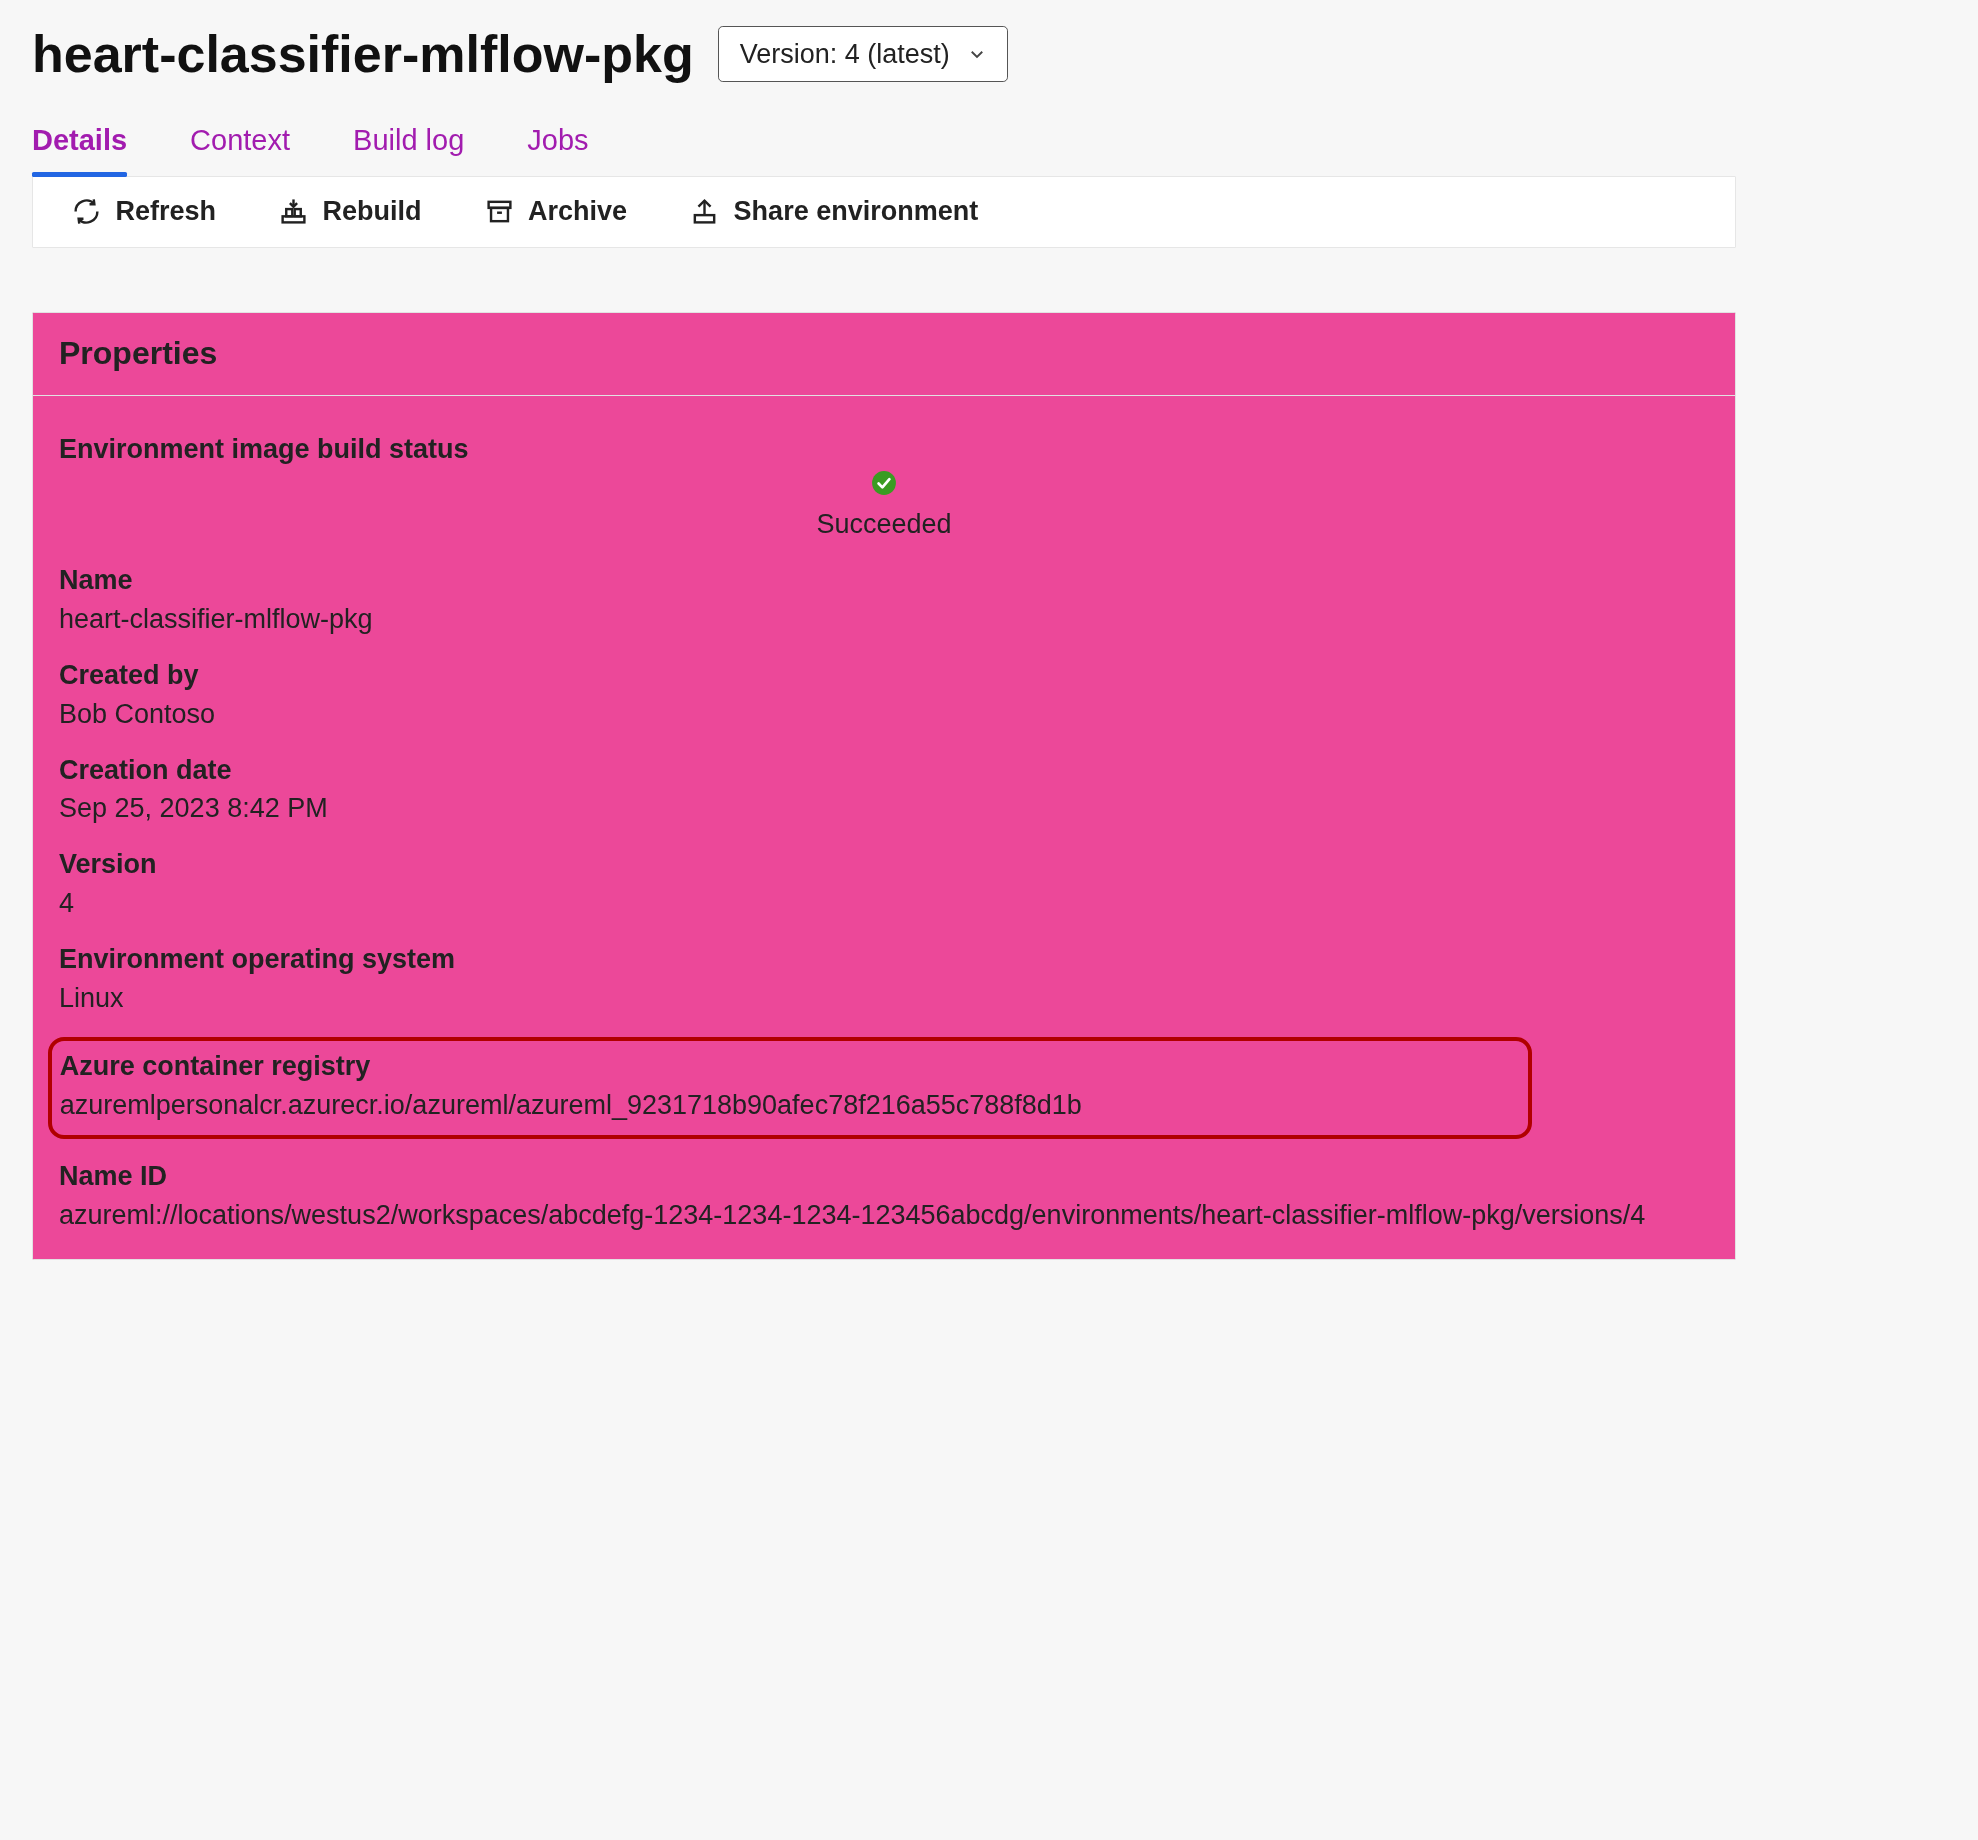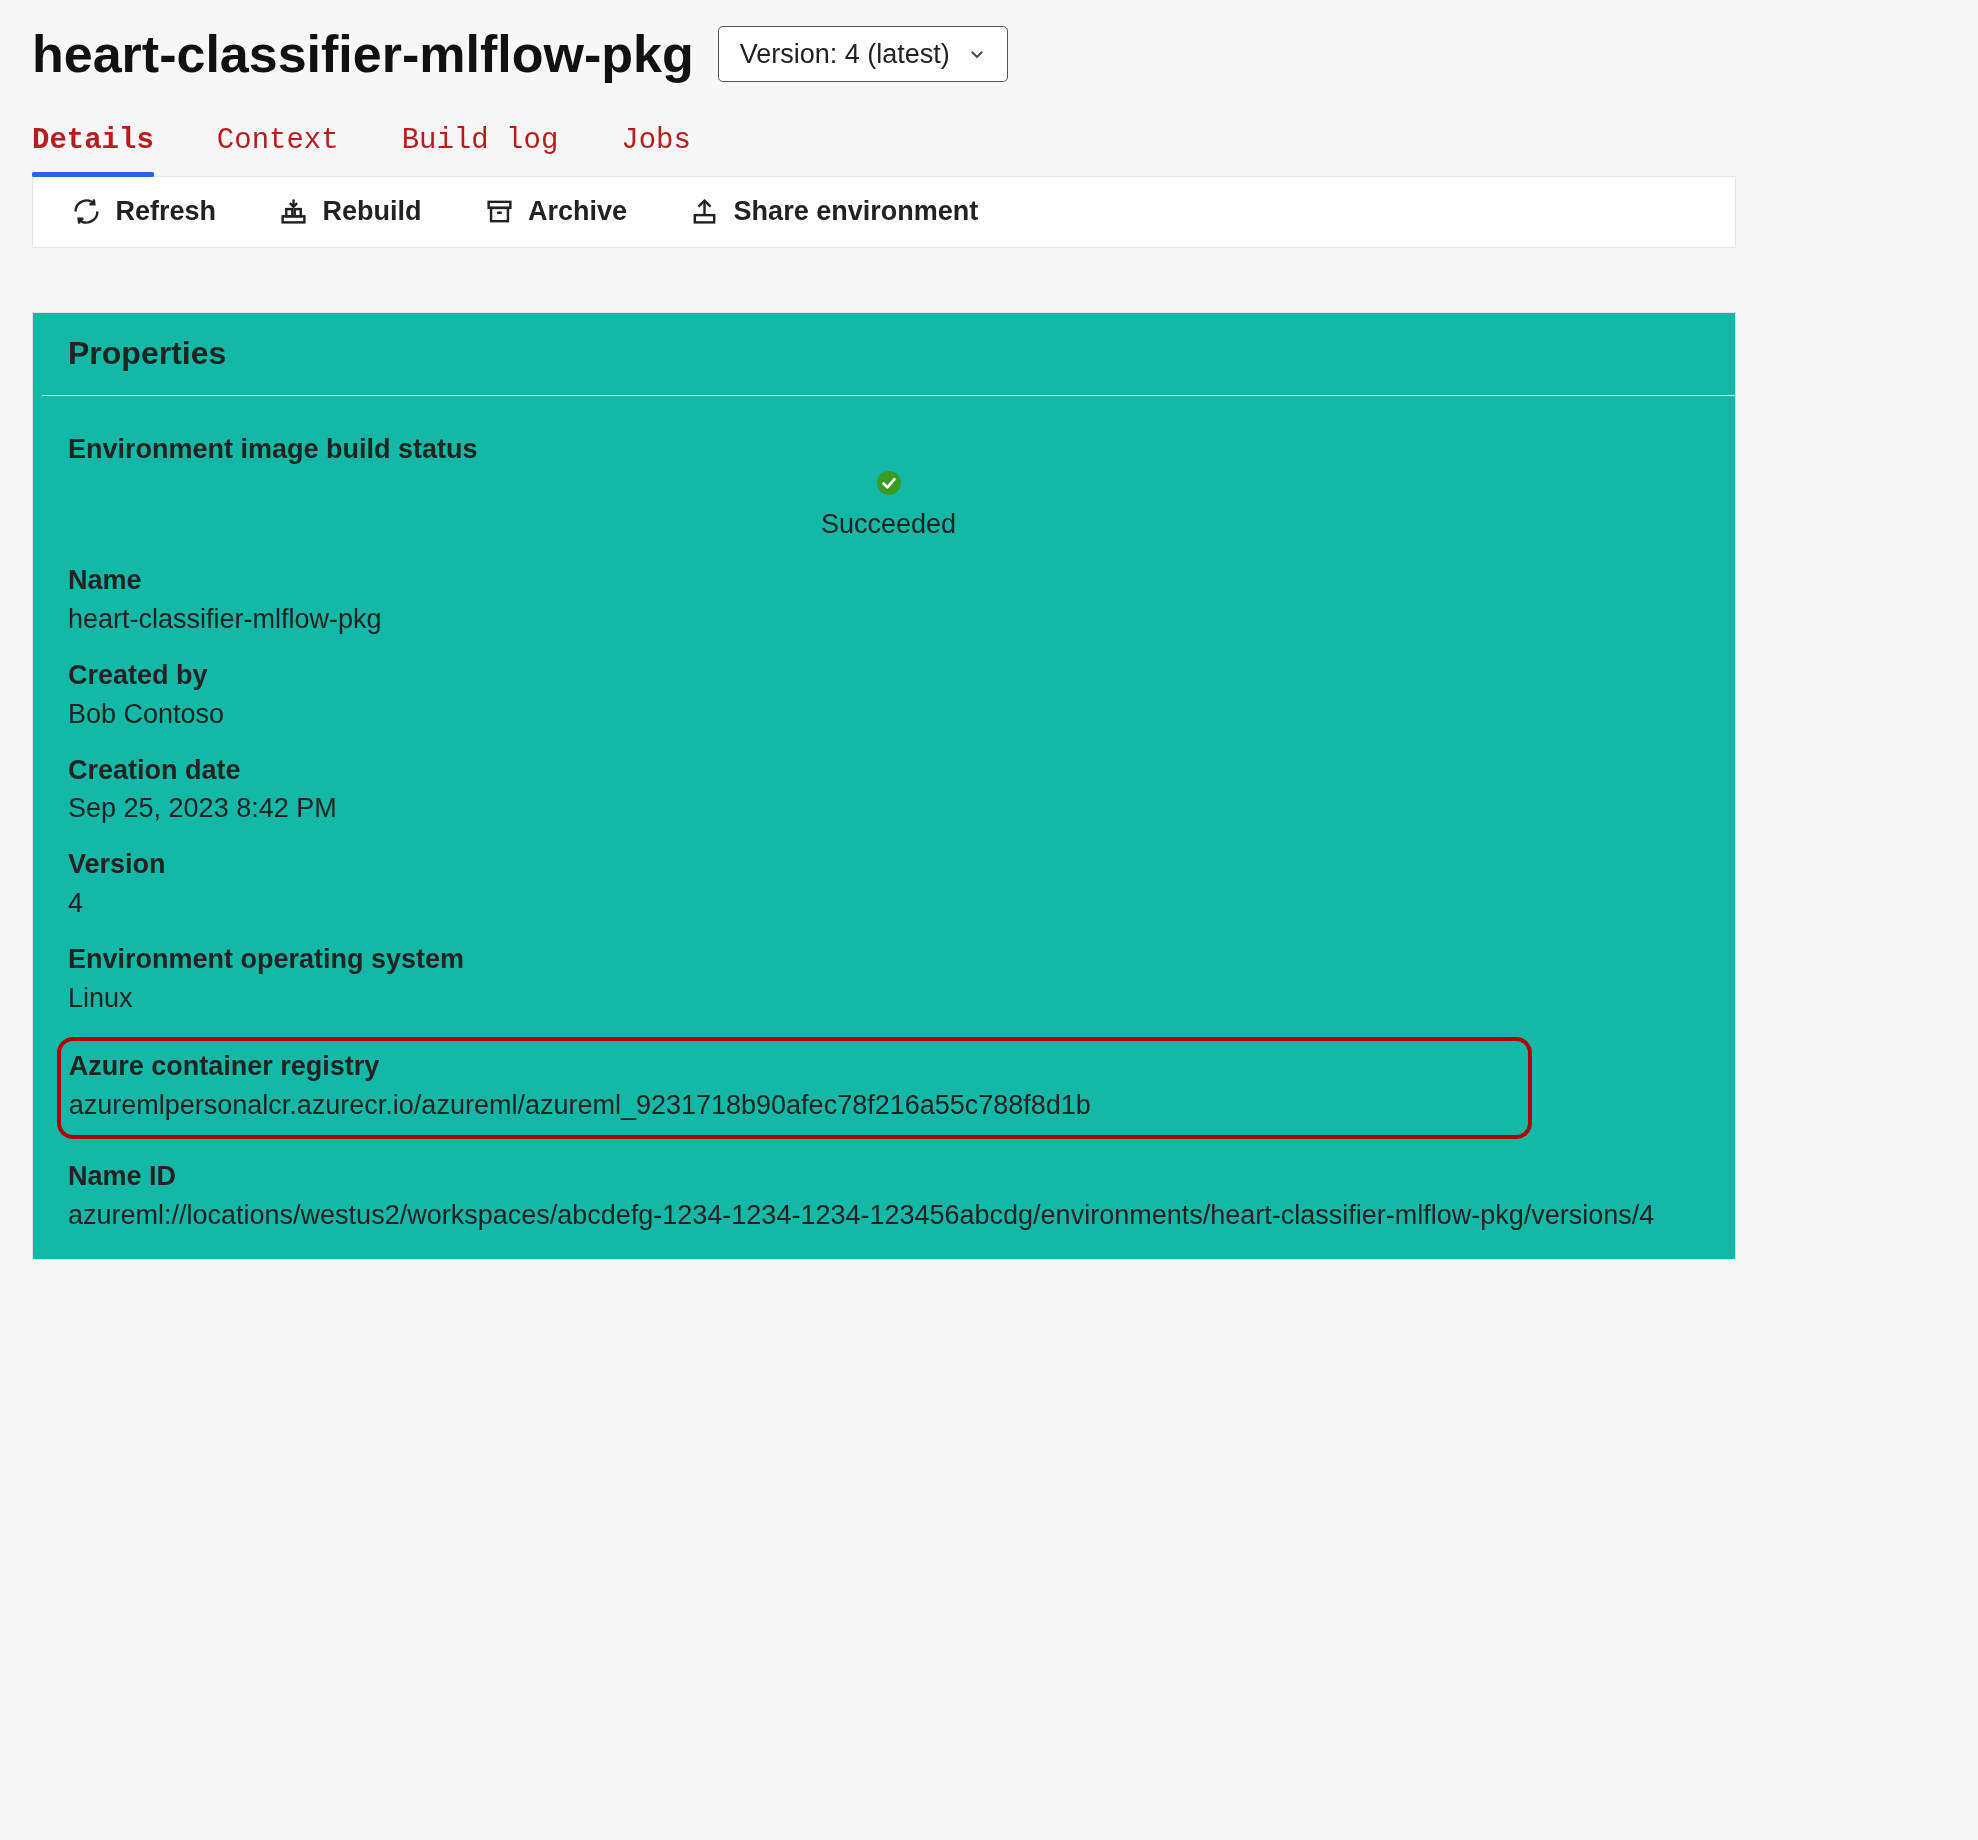--- a/index.html
+++ b/index.html
@@ -40,24 +40,23 @@
   }
   .tabs {
     display: flex;
     gap: 63px;
     padding: 40px 0 0 0;
     font-size: 29px;
     border-bottom: 1.6px solid transparent;
   }
   .tab {
     padding-bottom: 18px;
-    color: #b91c1c;
+    color: #a21caf;
     cursor: pointer;
     position: relative;
-    font-family: Liberation Mono, monospace;
   }
   .tab.active {
     font-weight: 700;
   }
   .tab.active::after {
     content: "";
     position: absolute;
     left: 0; right: 0; bottom: -1.6px;
     height: 4.8px;
     background: #2266e3;
@@ -76,25 +75,24 @@
   }
   .tool-btn {
     display: flex;
     align-items: center;
     gap: 14.5px;
     cursor: pointer;
     color: #222;
   }
   .tool-btn svg { width: 29px; height: 29px; }
   .properties-card {
-    background: #14b8a6;
+    background: #ec4899;
     border: 0.8px solid #e2e2e2;
     margin-top: 64px;
     border-radius: 1.6px;
-    padding-left: 9px;
   }
   .card-header {
     padding: 22.6px 26px;
     font-size: 32px;
     font-weight: 700;
     border-bottom: 0.8px solid #e2e2e2;
   }
   .card-body {
     padding: 16px 26px 26px 26px;
   }

